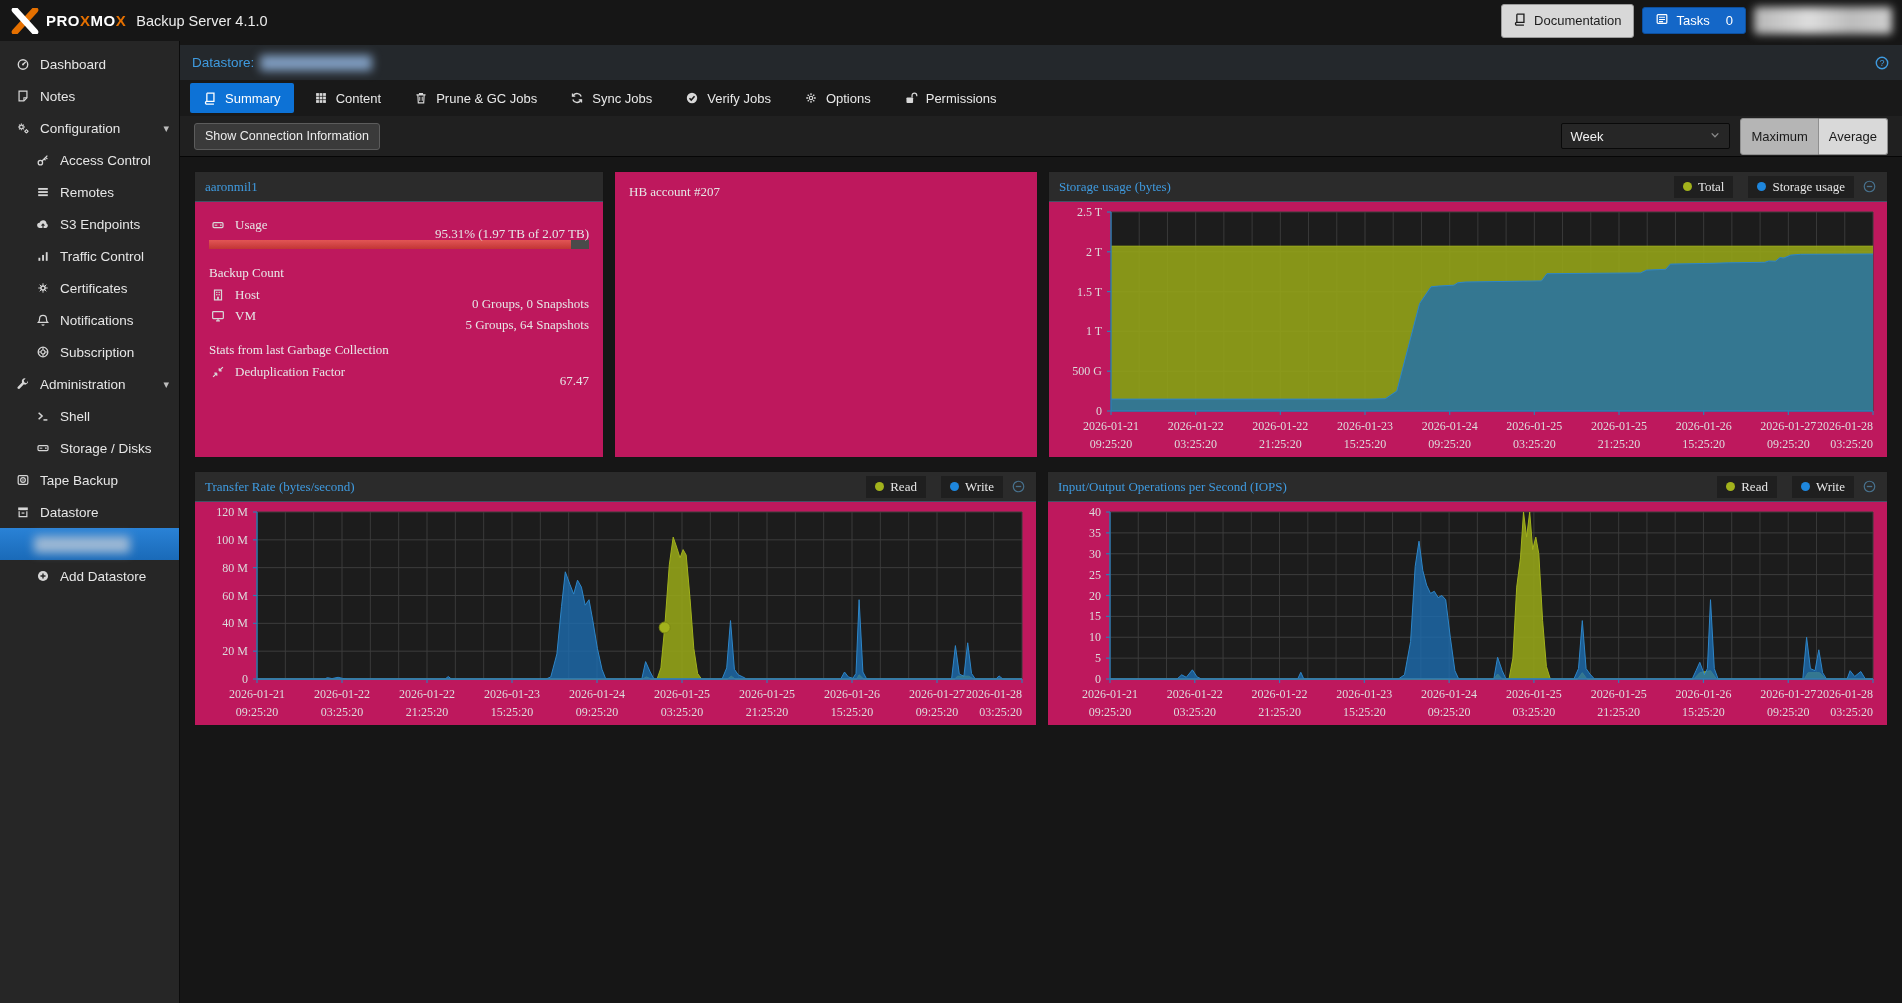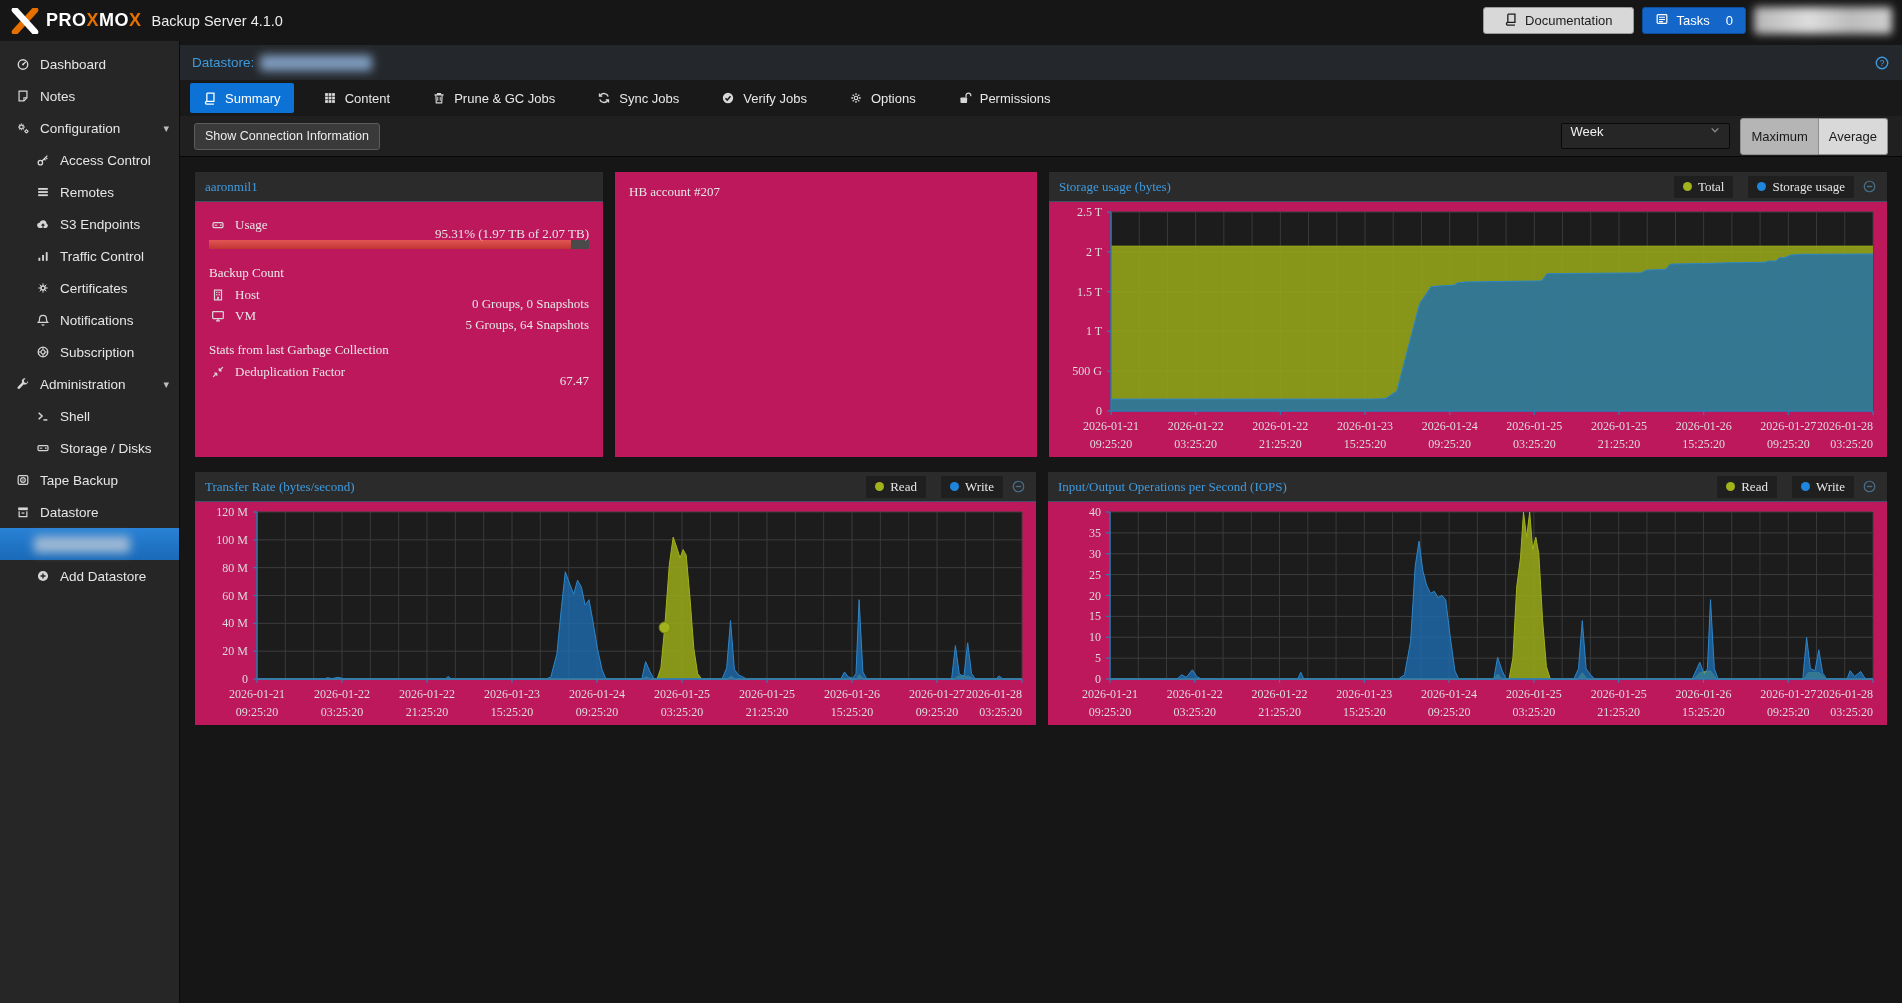--- a/index.html
+++ b/index.html
@@ -2,26 +2,26 @@
 <html><head>
 <meta charset="utf-8">
 <style>
   * { margin:0; padding:0; box-sizing:border-box; }
   html,body { width:1902px; height:1003px; overflow:hidden; background:#111;
     font-family:"Liberation Sans", sans-serif; color:#e6e6e6; font-size:13px; }
 
   
   .topbar { height:41px; background:#161616; display:flex; align-items:center; padding:0 10px; }
   .logo { display:flex; align-items:center; gap:6px; }
-  .logo-word { font-size:18px; font-weight:bold; letter-spacing:.5px; color:#fff; }
+  .logo-word { font-size:15px; font-weight:bold; letter-spacing:.5px; color:#fff; }
   .logo-word .ox { color:#e57000; }
   .app-subtitle { margin-left:10px; font-size:14.5px; color:#ececec; }
   .topbar-right { margin-left:auto; display:flex; align-items:center; gap:8px; }
   .btn-light { display:flex; align-items:center; gap:7px; background:#d8d8d8; color:#1c1c1c;
-    border:1px solid #9a9a9a; border-radius:3px; height:27px; padding:0 20px; font-size:13px; cursor:pointer; }
+    border:1px solid #9a9a9a; border-radius:3px; height:34px; padding:0 11px; font-size:13px; cursor:pointer; }
   .btn-blue { display:flex; align-items:center; gap:8px; background:#1467c8; color:#fff;
     border:1px solid #0d4f9e; border-radius:3px; height:27px; padding:0 12px; font-size:13px; cursor:pointer; }
   .btn-blue .count { margin-left:8px; }
   .user-redact { width:138px; height:27px; border-radius:3px; filter:blur(4px);
     background:linear-gradient(90deg,#b5b5b5,#dedede 40%,#bcbcbc 70%,#cfcfcf); }
 
   
   .layout { display:flex; height:962px; }
   .sidebar { width:180px; background:#262626; padding-top:7px; flex:none; border-right:1px solid #0c0c0c; overflow:hidden; }
   .side-item { position:relative; display:flex; align-items:center; gap:9px; height:32px; padding-left:14px;
@@ -34,34 +34,34 @@
 
   .main { flex:1; display:flex; flex-direction:column; background:#161616; min-width:0; }
 
   
   .page-hd { height:35px; margin-top:4px; background:#24282c; display:flex; align-items:center; padding:0 12px; }
   .page-hd .crumb { color:#3f9be0; font-size:13.5px; margin-right:6px; }
   .title-redact { width:112px; height:16px; background:#7f9cbf; filter:blur(5px); border-radius:2px; }
   .help-ic { margin-left:auto; color:#3f9be0; cursor:pointer; display:inline-flex; }
 
   
-  .tabbar { height:36px; background:#191919; display:flex; align-items:center; padding:0 10px; gap:16px; }
+  .tabbar { height:36px; background:#191919; display:flex; align-items:center; padding:0 10px; gap:7px; }
   .tab { display:flex; align-items:center; gap:8px; height:30px; padding:0 13px; color:#e8e8e8;
     cursor:pointer; border-radius:2px; font-size:13px; }
   .tab .ic { display:inline-flex; color:#d8d8d8; }
   .tab.active { background:#0d72d6; color:#fff; }
   .tab.active .ic { color:#fff; }
 
   
   .toolbar { height:41px; background:#202020; border-bottom:1px solid #060606; display:flex; align-items:center; padding:0 14px; }
   .btn-gray { background:#3a3a3a; color:#ececec; border:1px solid #5c5c5c; border-radius:3px;
     height:27px; padding:0 10px; font-size:12.5px; cursor:pointer; }
   .tb-right { margin-left:auto; display:flex; align-items:center; gap:10px; }
   .select { width:169px; height:26px; background:#262626; border:1px solid #090909; border-radius:2px;
-    display:flex; padding:0 8px; color:#f0f0f0; cursor:pointer; }
+    display:flex; align-items:center; padding:0 8px; color:#f0f0f0; cursor:pointer; }
   .select .chev { margin-left:auto; color:#8a8a8a; }
   .seg { display:flex; }
   .seg button { height:37px; padding:0 10px; font-size:13px; border:1px solid #8f8f8f; cursor:pointer; color:#1a1a1a; }
   .seg .seg-max { background:#b5b5b5; border-radius:3px 0 0 3px; }
   .seg .seg-avg { background:#d9d9d9; border-left:none; border-radius:0 3px 3px 0; }
 
   
   .content { flex:1; padding:14px; overflow:hidden; }
   .row { display:flex; gap:10px; }
   .row1 { height:287px; }

